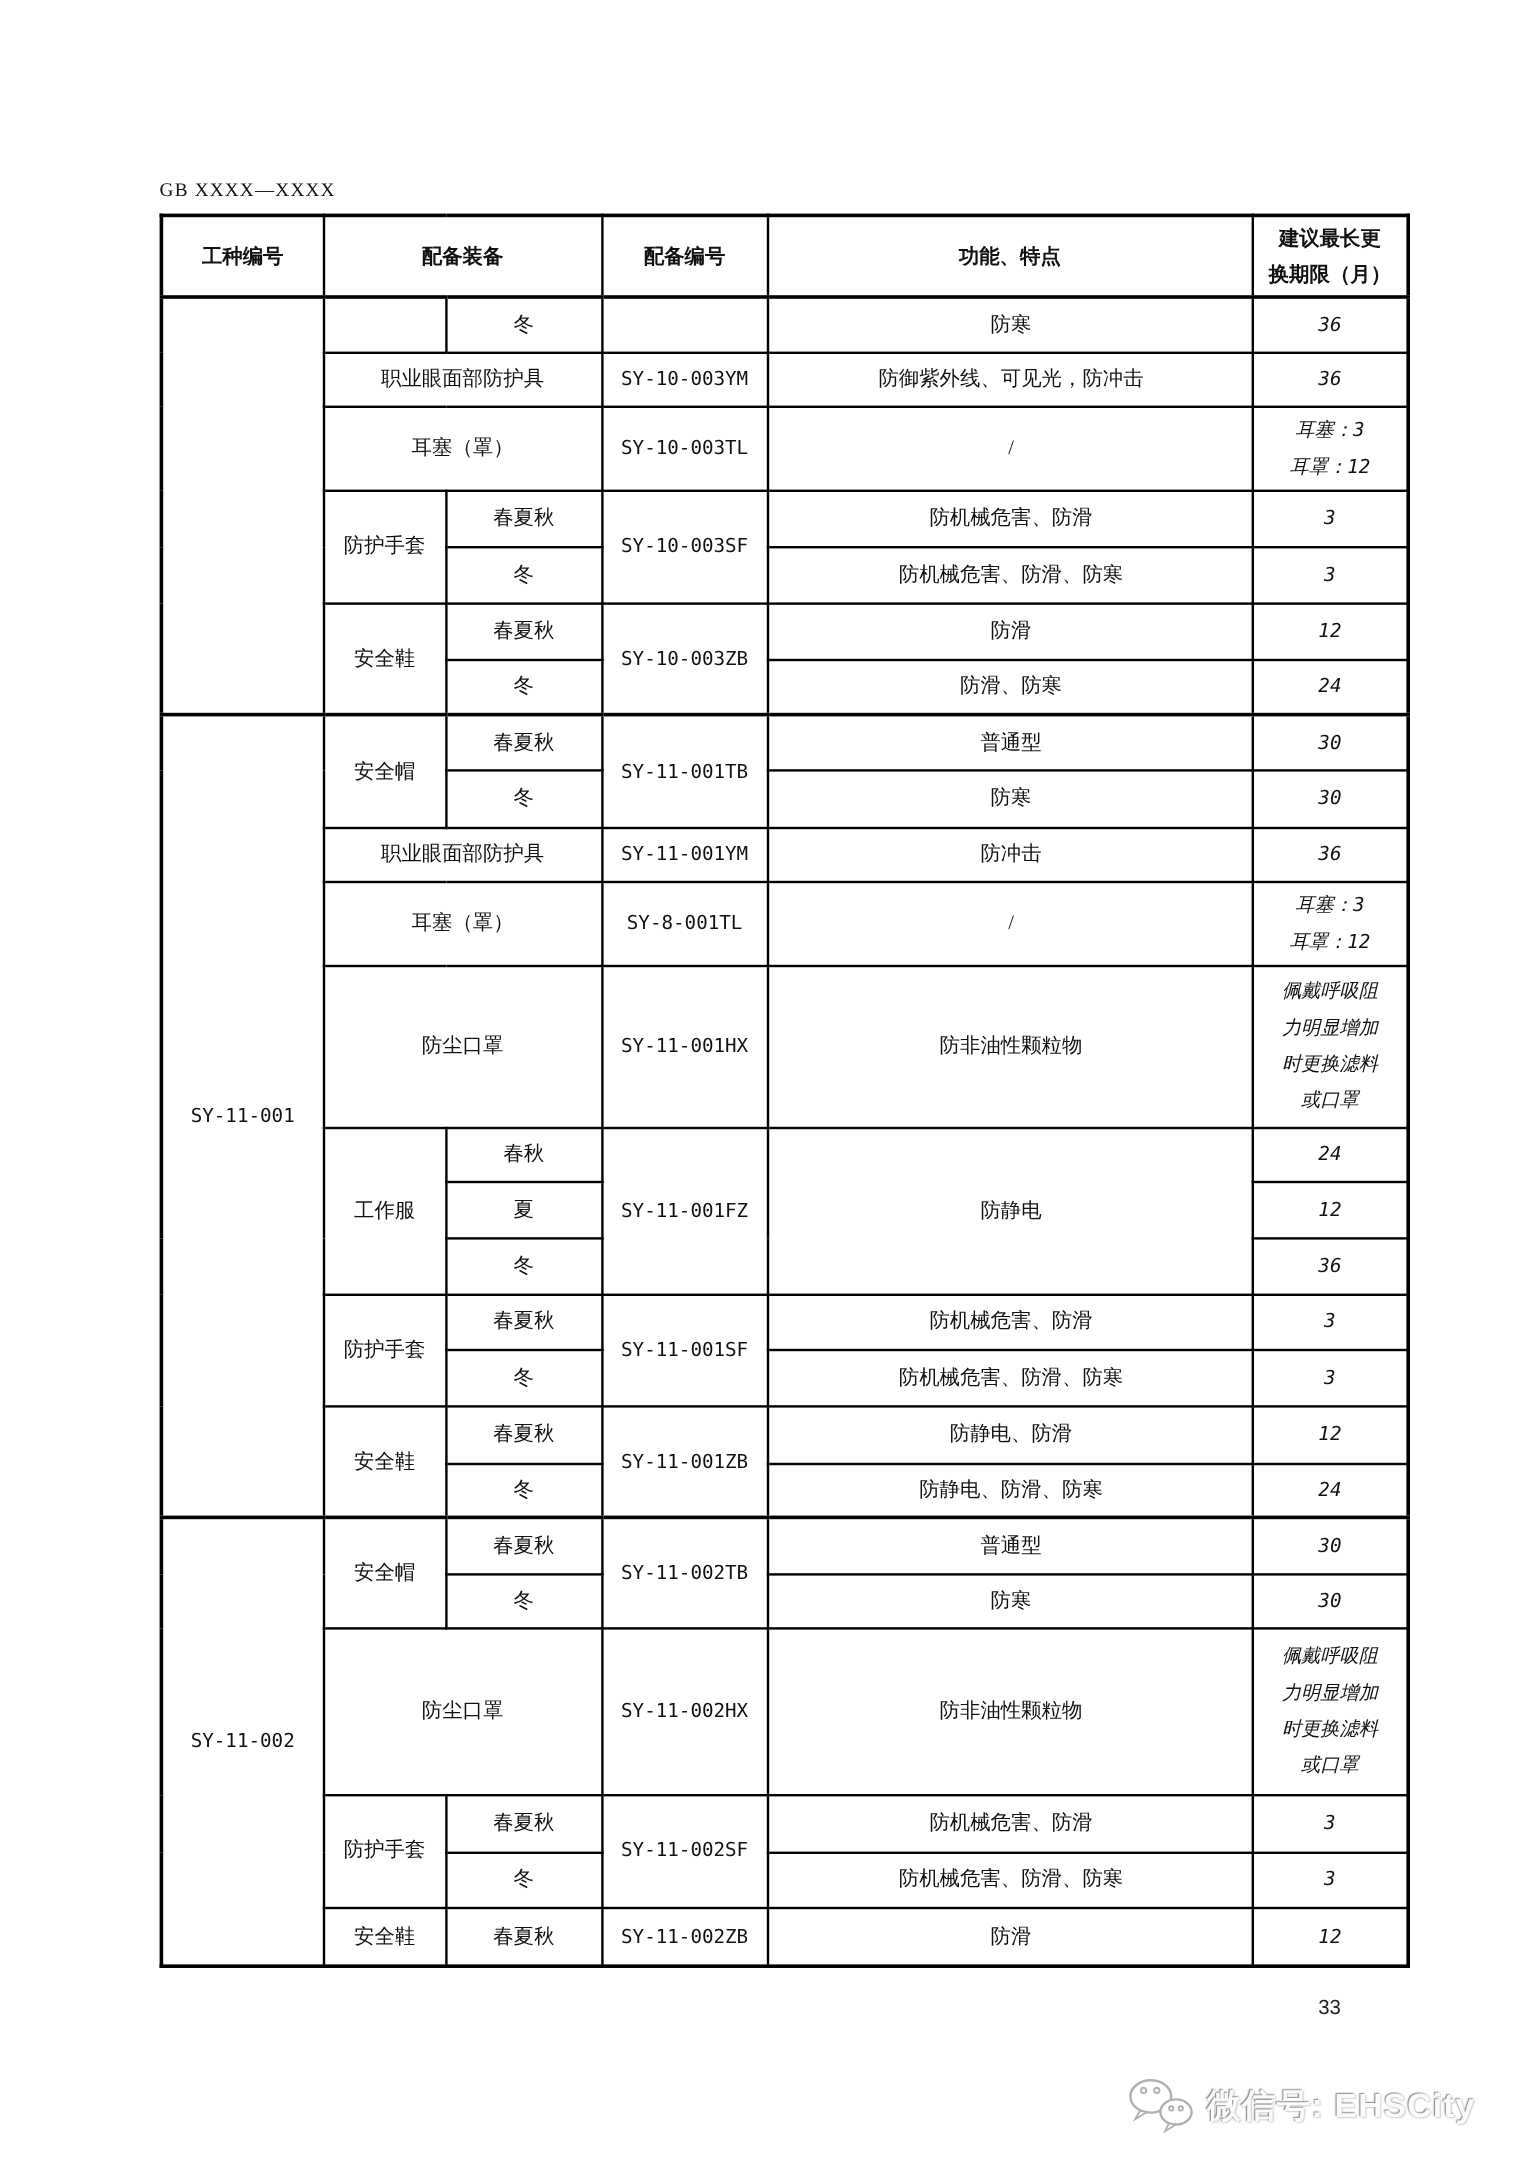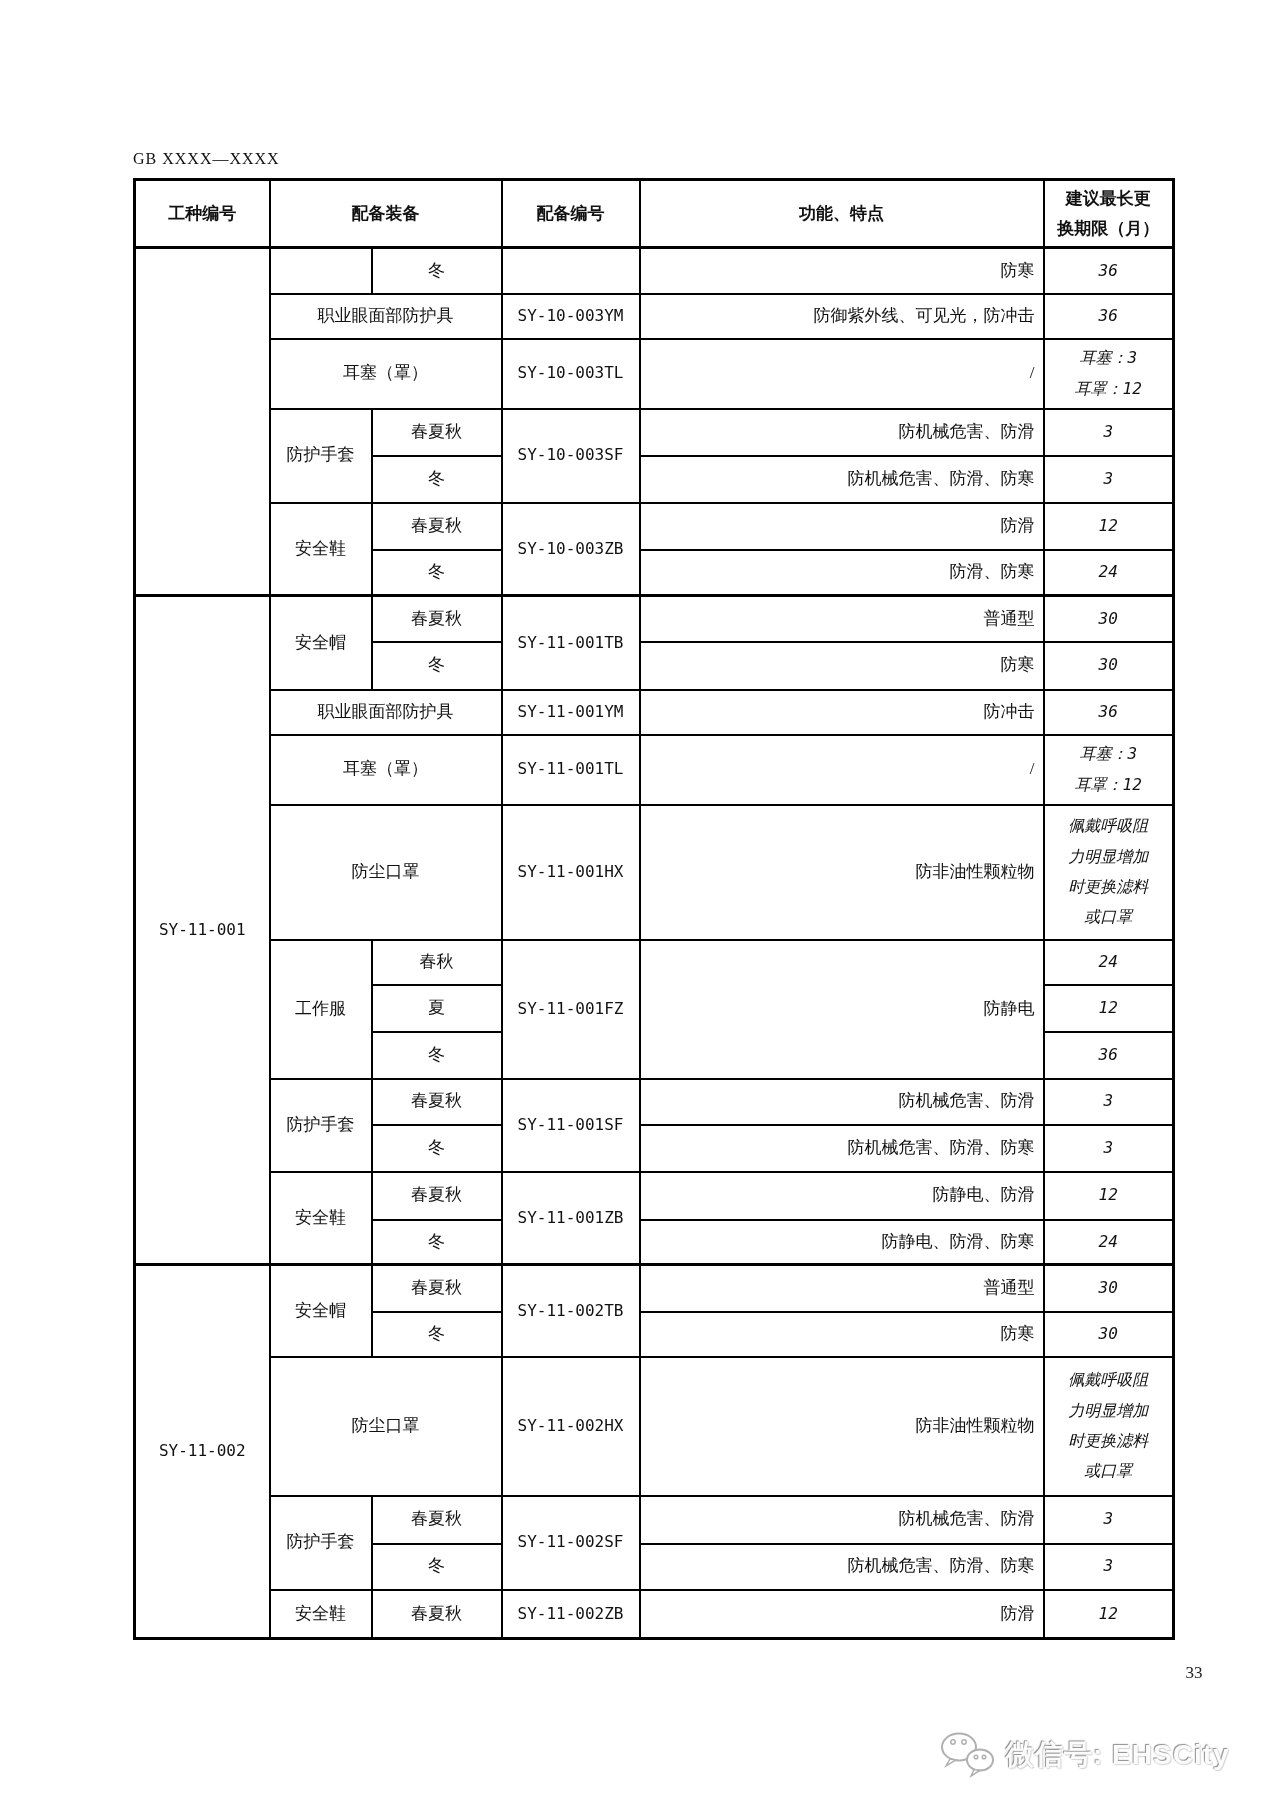--- a/index.html
+++ b/index.html
@@ -7,26 +7,26 @@
         font-family:"Liberation Serif","DejaVu Serif",serif;color:#111;}
   .doc-code{position:absolute;left:133px;top:150px;font-family:Liberation Serif, serif;
         font-size:16px;letter-spacing:1px;color:#111;}
   table.equip-table{position:absolute;left:133px;top:178px;border-collapse:collapse;table-layout:fixed;
         width:1039px;border:3px solid #000;padding-left:44px;}
   .equip-table th,.equip-table td{border:2px solid #000;font-size:17px;font-weight:normal;
         text-align:center;vertical-align:middle;padding:0 4px;white-space:pre-line;line-height:1.9;
         overflow:hidden;}
   .equip-table th{font-weight:bold;line-height:1.75;}
   .equip-table tr.sec > td{border-top:3px solid #000;}
-  .equip-table td.features{text-align:right;padding:0 8px 0 10px;}
+  .equip-table td.features{text-align:center;padding:0 8px 0 10px;}
   .equip-table td.code,.equip-table td.period,.equip-table td.job{
         font-family:"DejaVu Sans Mono","Liberation Mono",monospace;font-size:16px;}
   .equip-table td.period{padding:0 10px;font-style:italic;}
-  .page-num{position:absolute;left:1170px;top:1663px;width:48px;text-align:center;
-        font-family:Liberation Serif, serif;font-size:17px;color:#222;}
+  .page-num{position:absolute;left:1084px;top:1663px;width:48px;text-align:center;
+        font-family:Liberation Sans, sans-serif;font-size:17px;color:#222;}
   .watermark{position:absolute;left:938px;top:1730px;height:50px;display:flex;align-items:center;gap:8px;}
   .wm-icon{width:60px;height:48px;}
   .wm-text{font-family:"Liberation Sans","DejaVu Sans",sans-serif;font-size:28px;font-weight:bold;
         color:#fbfbfb;text-shadow:-1px -1px 1px #8f8f8f,1px 1px 1px #d6d6d6,0 0 2px #c4c4c4;
         letter-spacing:1px;white-space:nowrap;}
 </style>
 </head>
 <body>
 
 <div class="page">
@@ -114,21 +114,21 @@
         <td class="period">30</td>
       </tr>
       <tr style="height:45px">
         <td class="equip" colspan="2">职业眼面部防护具</td>
         <td class="code">SY-11-001YM</td>
         <td class="features">防冲击</td>
         <td class="period">36</td>
       </tr>
       <tr style="height:70px">
         <td class="equip" colspan="2">耳塞（罩）</td>
-        <td class="code">SY-11-001TL</td>
+        <td class="code">SY-8-001TL</td>
         <td class="features">/</td>
         <td class="period">耳塞：3
 耳罩：12</td>
       </tr>
       <tr style="height:135px">
         <td class="equip" colspan="2">防尘口罩</td>
         <td class="code">SY-11-001HX</td>
         <td class="features">防非油性颗粒物</td>
         <td class="period">佩戴呼吸阻
 力明显增加

